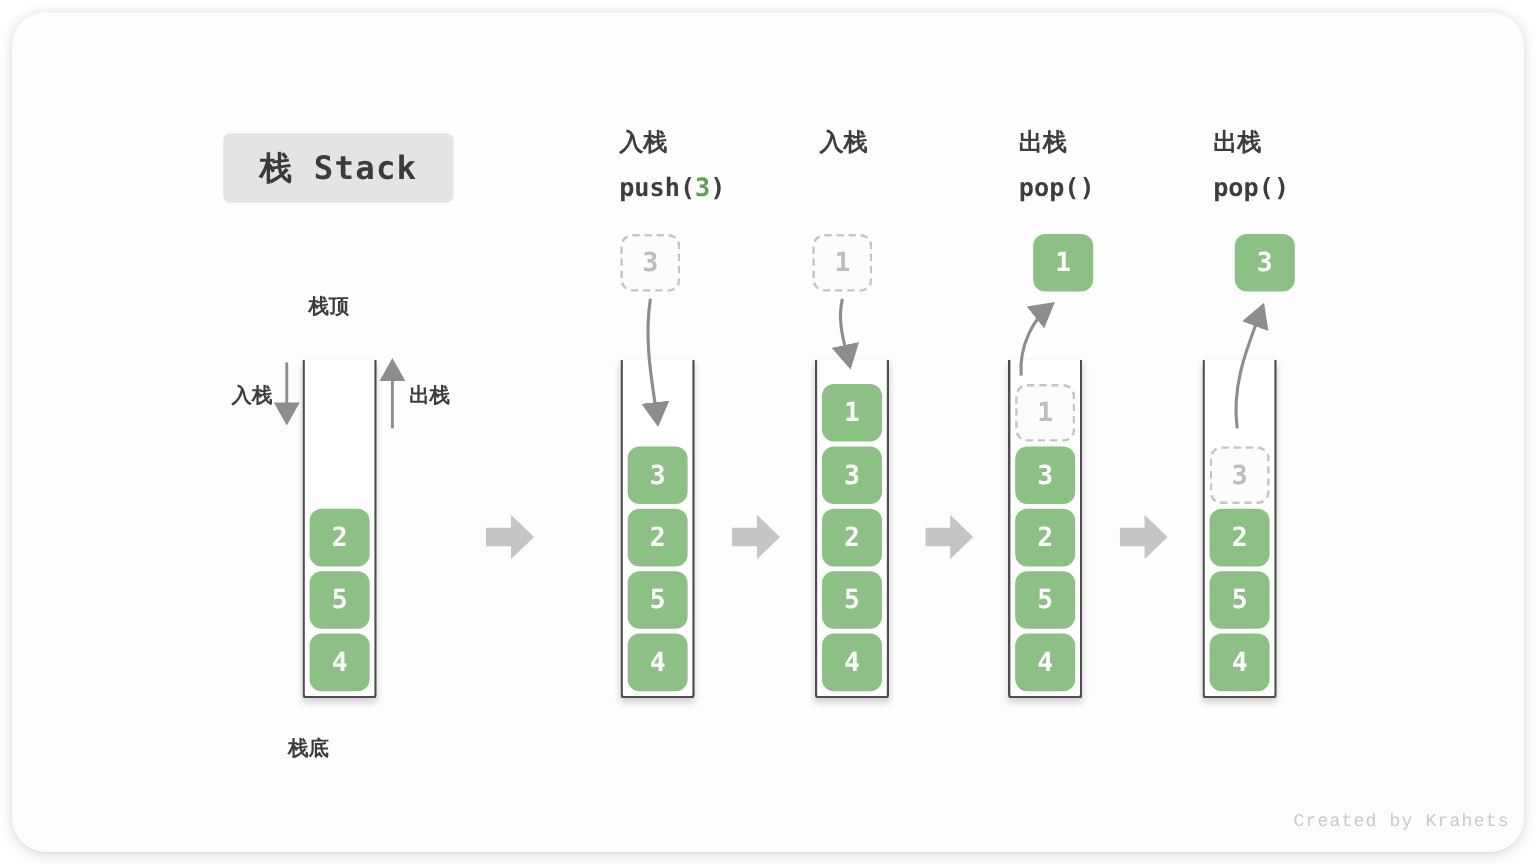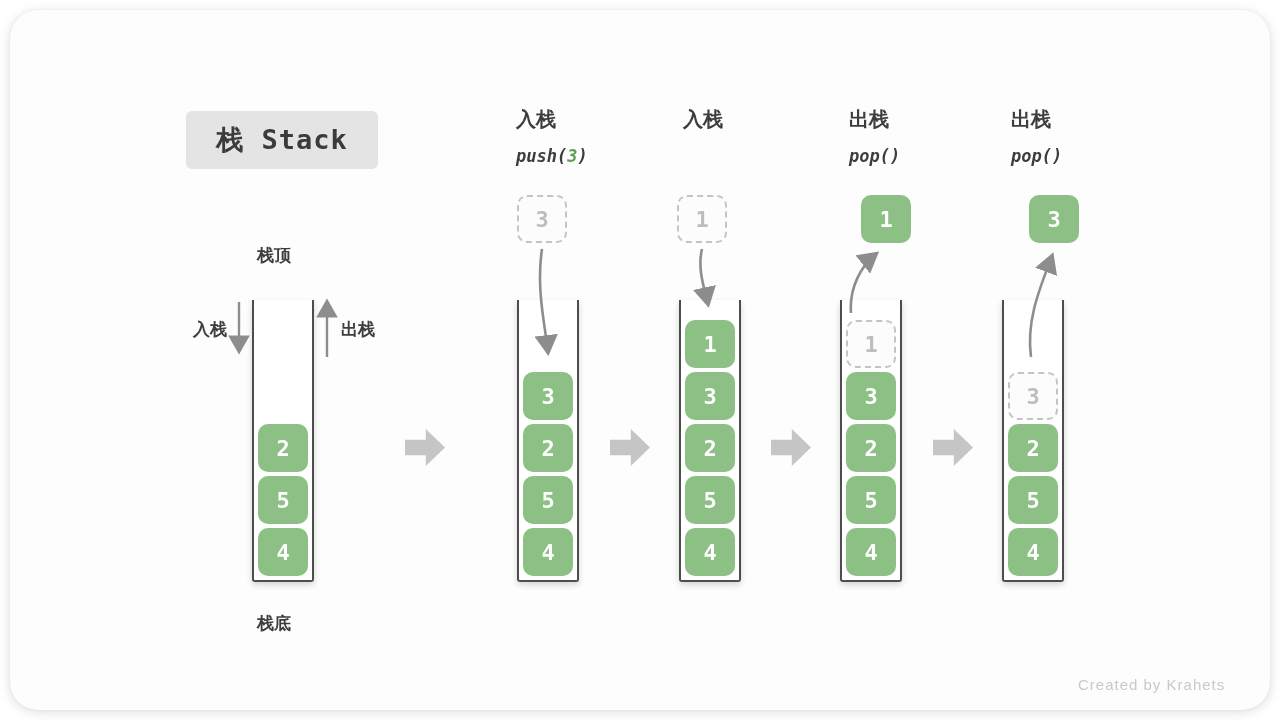--- a/index.html
+++ b/index.html
@@ -35,23 +35,22 @@
     letter-spacing: 1px;
   }
 
   .op-label { position: absolute; top: 106px; width: 160px; }
   .op-label .zh {
     font-size: 20px; font-weight: 700; color: #3d3d3d;
     line-height: 26px; margin-bottom: 11px;
   }
   .op-label .code {
     font-family: "DejaVu Sans Mono", monospace;
-    font-size: 17px; color: #3d3d3d; font-weight: 600;
+    font-size: 21px; color: #3d3d3d; font-weight: 600;
     line-height: 26px;
-    font-style: italic;
   }
   .op-label .code .arg { color: #5fa052; font-weight: 700; }
 
   .side-label {
     position: absolute;
     font-size: 17px; font-weight: 700; color: #3d3d3d;
   }
 
   .stack-container {
     position: absolute;
@@ -96,21 +95,21 @@
   svg.arrows {
     position: absolute; left: 0; top: 0;
     width: 1280px; height: 720px;
     z-index: 5;
     pointer-events: none;
   }
 
   .watermark {
     position: absolute;
     left: 1078px; top: 676px;
-    font-family: Liberation Sans, sans-serif;
+    font-family: Liberation Mono, monospace;
     font-size: 15px; color: #c9c9c9;
     letter-spacing: 1px;
   }
 </style>
 </head>
 <body>
 
 <div class="stage">
   <div class="card"></div>
 
@@ -128,21 +127,21 @@
   <div class="op-label" style="left:849px">
     <div class="zh">出栈</div>
     <div class="code"><span>pop()</span><span class="arg"></span><span></span></div>
   </div>
   <div class="op-label" style="left:1011px">
     <div class="zh">出栈</div>
     <div class="code"><span>pop()</span><span class="arg"></span><span></span></div>
   </div>
 
   <div class="side-label" style="left:257px; top:244px">栈顶</div>
-  <div class="side-label" style="left:257px; top:612px">栈底</div>
+  <div class="side-label" style="left:240px; top:612px">栈底</div>
   <div class="side-label" style="left:193px; top:318px">入栈</div>
   <div class="side-label" style="left:341px; top:318px">出栈</div>
 
   <div class="stack-container" style="left:252px"></div>
   <div class="stack-container" style="left:517px"></div>
   <div class="stack-container" style="left:679px"></div>
   <div class="stack-container" style="left:840px"></div>
   <div class="stack-container" style="left:1002px"></div>
 
   <div class="cell ghost" style="left:517px; top:195px">3</div>

